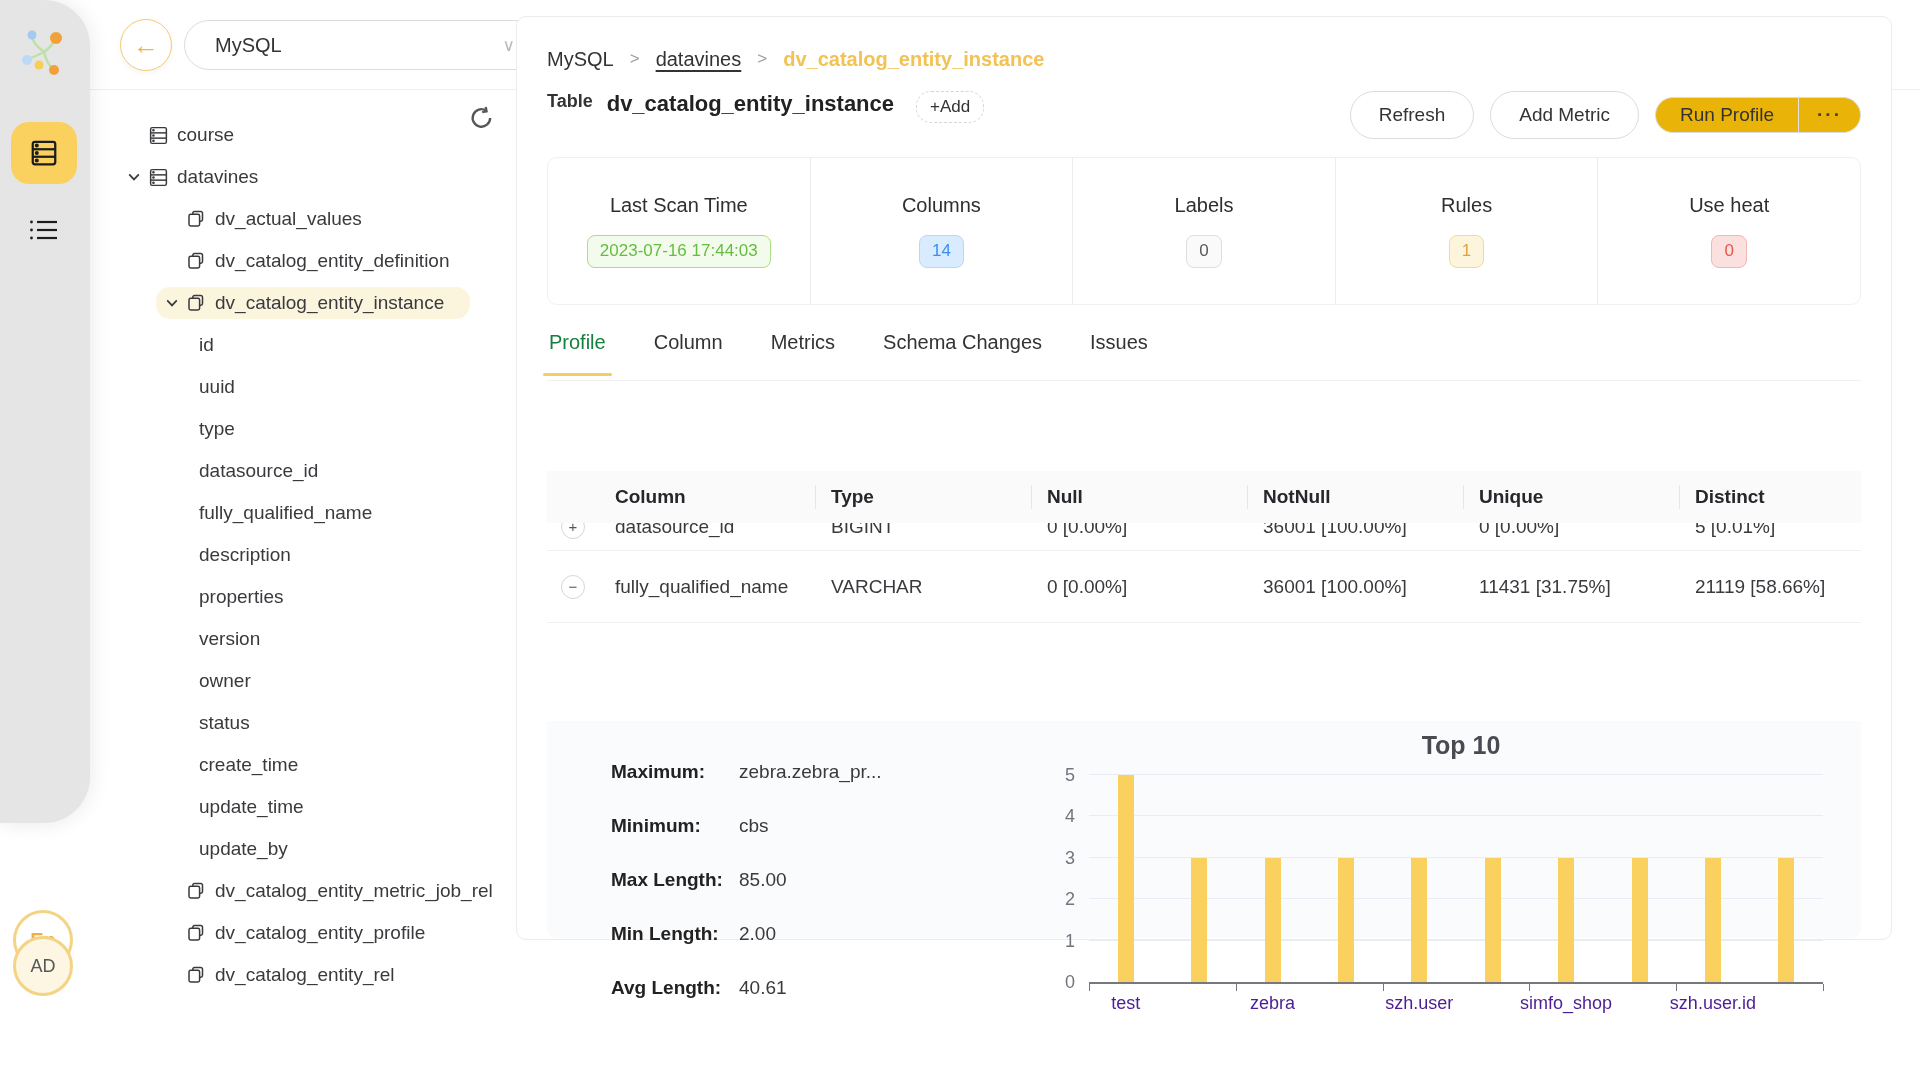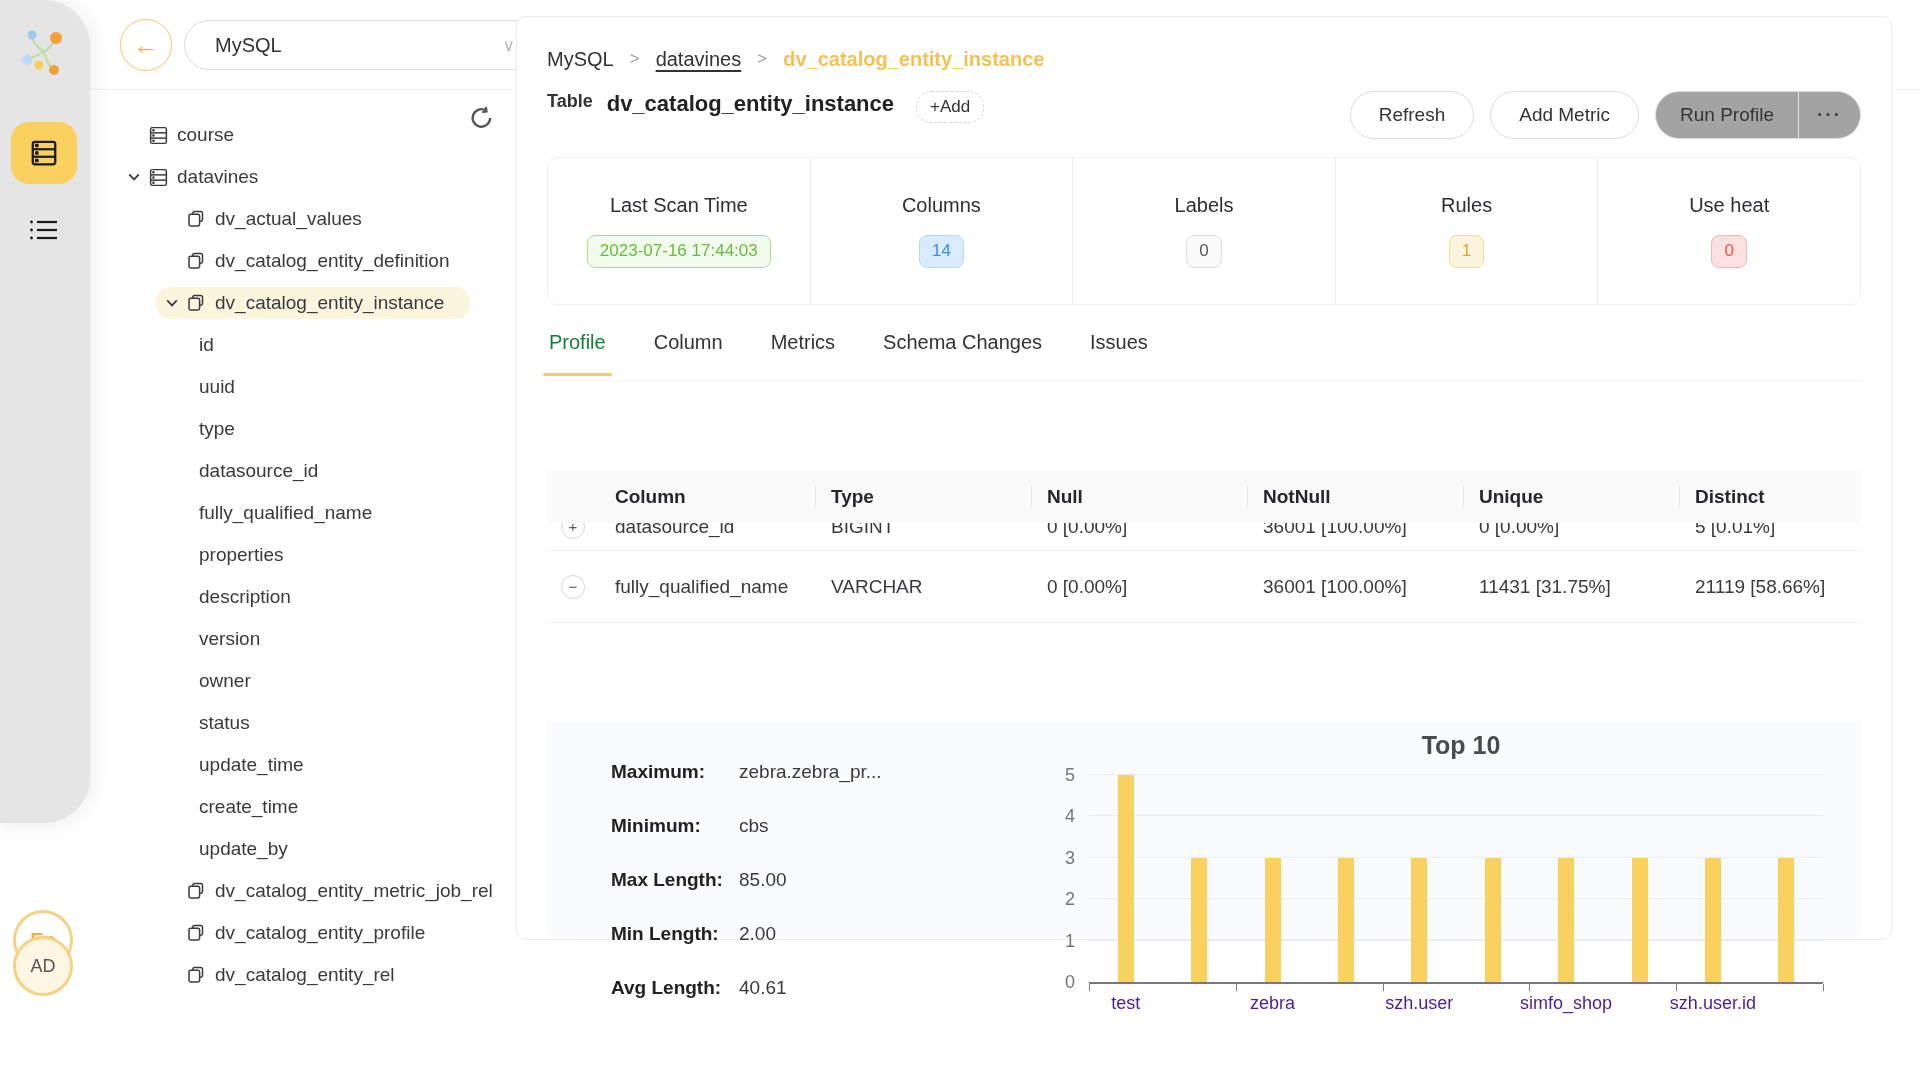--- a/index.html
+++ b/index.html
@@ -53,21 +53,21 @@
   .crumb-active { color:#F2C254; font-weight:bold; }
 
   .title-row { position:absolute; left:30px; right:30px; top:74px; height:50px; display:flex; align-items:flex-start; }
   .tbl-label { font-size:18px; font-weight:bold; color:#333; }
   .tbl-name { font-size:22px; font-weight:bold; color:#222; margin-left:14px; }
   .add-btn { margin-left:22px; border:1px dashed #D6D6DA; border-radius:15px; padding:5px 13px; font-size:17px;
              color:#333; background:#fff; cursor:pointer; }
   .actions { margin-left:auto; display:flex; align-items:center; gap:16px; }
   .pill-btn { height:48px; border:1px solid #DCDCE0; border-radius:26px; background:#fff; padding:0 28px;
               font-size:19px; color:#333; display:flex; align-items:center; cursor:pointer; }
-  .btn-group { height:48px; border:1px solid #DCDCE0; border-radius:26px; background:#a3a3a3; display:flex; overflow:hidden; }
+  .btn-group { height:36px; border:1px solid #DCDCE0; border-radius:26px; background:#eab308; display:flex; overflow:hidden; }
   .btn-group .seg { padding:0 24px; display:flex; align-items:center; font-size:19px; color:#333; cursor:pointer; }
   .btn-group .seg.more { border-left:1px solid #E3E3E6; padding:0 18px; letter-spacing:2px; font-weight:bold; color:#444; }
 
   .stats { position:absolute; left:30px; right:30px; top:140px; height:148px; border:1px solid #F0F0F2;
            border-radius:10px; display:flex; }
   .stat { flex:1; display:flex; flex-direction:column; align-items:center; justify-content:center; gap:18px; }
   .stat + .stat { border-left:1px solid #EDEDEF; }
   .stat .slabel { font-size:20px; color:#2e2e33; }
   .badge { display:inline-block; padding:4px 12px; border-radius:8px; font-size:17px; border:1px solid; line-height:1.35; }
   .badge.green  { color:#63BE3E; background:#F3FBEC; border-color:#A9DF82; }
@@ -270,51 +270,51 @@
             <span class="tlabel">datasource_id</span>
           </span>
         </div>
         <div class="tree-row lv2">
           <span class="inner">
             <span class="tlabel">fully_qualified_name</span>
           </span>
         </div>
         <div class="tree-row lv2">
           <span class="inner">
+            <span class="tlabel">description</span>
+          </span>
+        </div>
+        <div class="tree-row lv2">
+          <span class="inner">
             <span class="tlabel">properties</span>
           </span>
         </div>
         <div class="tree-row lv2">
           <span class="inner">
-            <span class="tlabel">description</span>
-          </span>
-        </div>
-        <div class="tree-row lv2">
-          <span class="inner">
             <span class="tlabel">version</span>
           </span>
         </div>
         <div class="tree-row lv2">
           <span class="inner">
             <span class="tlabel">owner</span>
           </span>
         </div>
         <div class="tree-row lv2">
           <span class="inner">
             <span class="tlabel">status</span>
           </span>
         </div>
         <div class="tree-row lv2">
           <span class="inner">
+            <span class="tlabel">create_time</span>
+          </span>
+        </div>
+        <div class="tree-row lv2">
+          <span class="inner">
             <span class="tlabel">update_time</span>
-          </span>
-        </div>
-        <div class="tree-row lv2">
-          <span class="inner">
-            <span class="tlabel">create_time</span>
           </span>
         </div>
         <div class="tree-row lv2">
           <span class="inner">
             <span class="tlabel">update_by</span>
           </span>
         </div>
         <div class="tree-row lv1">
           <span class="inner">
             <span class="chev"></span>

